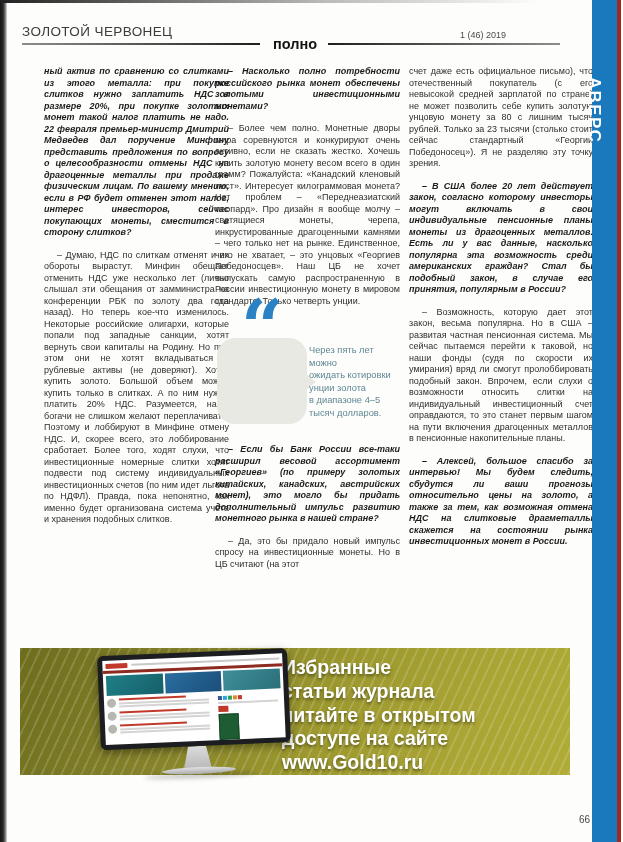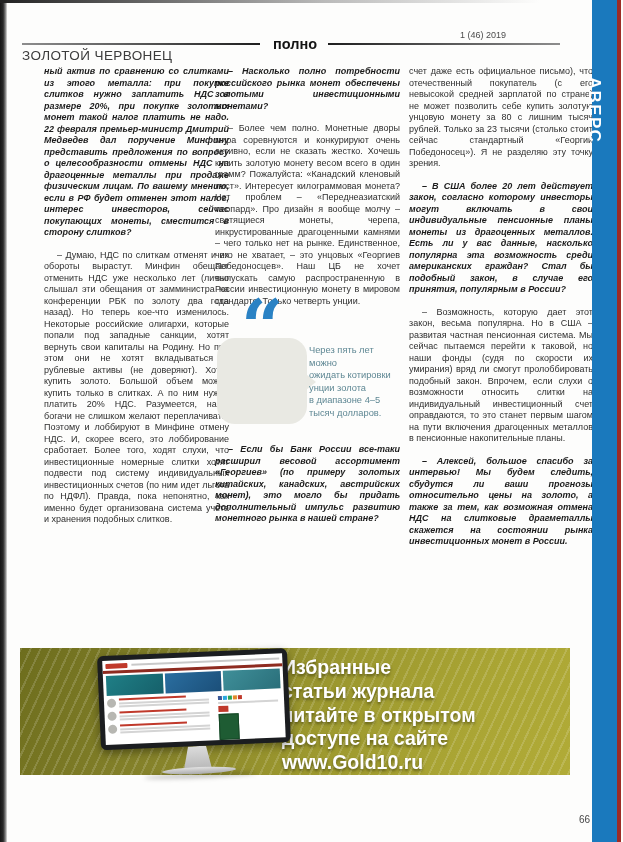--- a/index.html
+++ b/index.html
@@ -13,21 +13,21 @@
     background:linear-gradient(to right,#222 0%,rgba(120,120,120,.5) 60%,rgba(200,200,200,0) 100%);}
 
   
   .side-strip{position:absolute;left:592px;top:0;width:25px;height:842px;background:#1a79bd;}
   .side-redline{position:absolute;left:617px;top:0;width:4px;height:842px;background:#9c2b25;}
   .side-label{position:absolute;left:592px;top:58px;width:25px;height:110px;}
   .side-label span{position:absolute;left:12px;top:52px;transform:rotate(90deg) translate(-50%,0);
     transform-origin:0 0;color:#fff;font-size:17px;font-weight:bold;letter-spacing:1.5px;white-space:nowrap;}
 
   
-  .mag-title{position:absolute;left:22px;top:24px;font-size:13.5px;color:#3c3c3c;letter-spacing:.4px;margin-top:24px;}
+  .mag-title{position:absolute;left:22px;top:24px;font-size:13.5px;color:#3c3c3c;letter-spacing:.4px;}
   .rule-left{position:absolute;left:22px;top:43px;width:238px;height:2px;
     background:linear-gradient(to right,#8d8d8d,#1f1f1f);}
   .rule-right{position:absolute;left:328px;top:43px;width:232px;height:2px;
     background:linear-gradient(to right,#1f1f1f,#8d8d8d);}
   .section-title{position:absolute;left:260px;top:36px;width:70px;text-align:center;
     font-size:14.5px;font-weight:bold;color:#141414;}
   .issue{position:absolute;left:460px;top:30px;width:100px;text-align:left;font-size:9px;color:#4c4c4c;}
 
   
   .col{position:absolute;top:66px;height:584px;overflow:hidden;}
@@ -117,20 +117,21 @@
     <div class="pullquote">
       <div class="pq-bubble"></div>
       <div class="pq-mark">“</div>
       <div class="pq-text">Через пять лет можно
 ожидать котировки
 унции золота
 в диапазоне 4–5
 тысяч долларов.</div>
     </div>
     <p class="para q">– Если бы Банк России все-таки расширил весовой ассортимент «Георгиев» (по примеру золотых китайских, канадских, австрийских монет), это могло бы придать дополнительный импульс развитию монетного рынка в нашей стране?</p>
+    <p class="para">– Да, это бы придало новый импульс спросу на инвестиционные монеты. Но в ЦБ считают (на этот</p>
   </div>
 
   <div class="col col3">
     <p class="para cont">счет даже есть официальное письмо), что отечественный покупатель (с его невысокой средней зарплатой по стране) не может позволить себе купить золотую унцовую монету за 80 с лишним тысяч рублей. Только за 23 тысячи (столько стоит сейчас стандартный «Георгий Победоносец»). Я не разделяю эту точку зрения.</p>
     <p class="para q">– В США более 20 лет действует закон, согласно которому инвесторы могут включать в свои индивидуальные пенсионные планы монеты из драгоценных металлов. Есть ли у вас данные, насколько популярна эта возможность среди американских граждан? Стал бы подобный закон, в случае его принятия, популярным в России?</p>
     <p class="para">– Возможность, которую дает этот закон, весьма популярна. Но в США – развитая частная пенсионная система. Мы сейчас пытаемся перейти к таковой, но наши фонды (судя по скорости их умирания) вряд ли смогут пролоббировать подобный закон. Впрочем, если слухи о возможности относить слитки на индивидуальный инвестиционный счет оправдаются, то это станет первым шагом на пути включения драгоценных металлов в пенсионные накопительные планы.</p>
     <p class="para q">– Алексей, большое спасибо за интервью! Мы будем следить, сбудутся ли ваши прогнозы относительно цены на золото, а также за тем, как возможная отмена НДС на слитковые драгметаллы скажется на состоянии рынка инвестиционных монет в России.</p>
   </div>
 
   <div class="banner">

